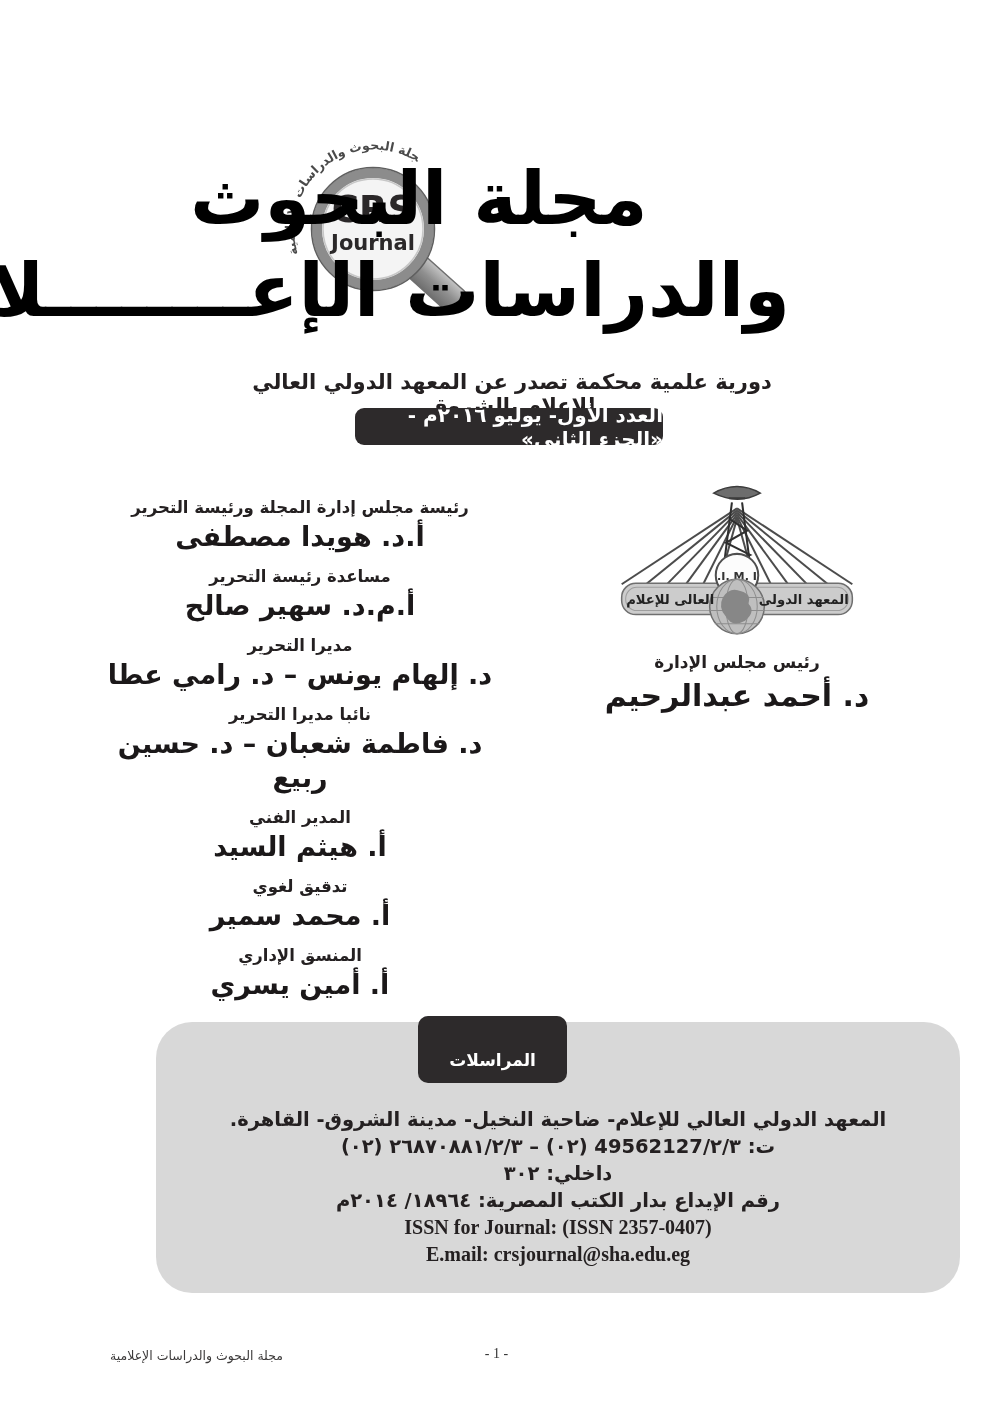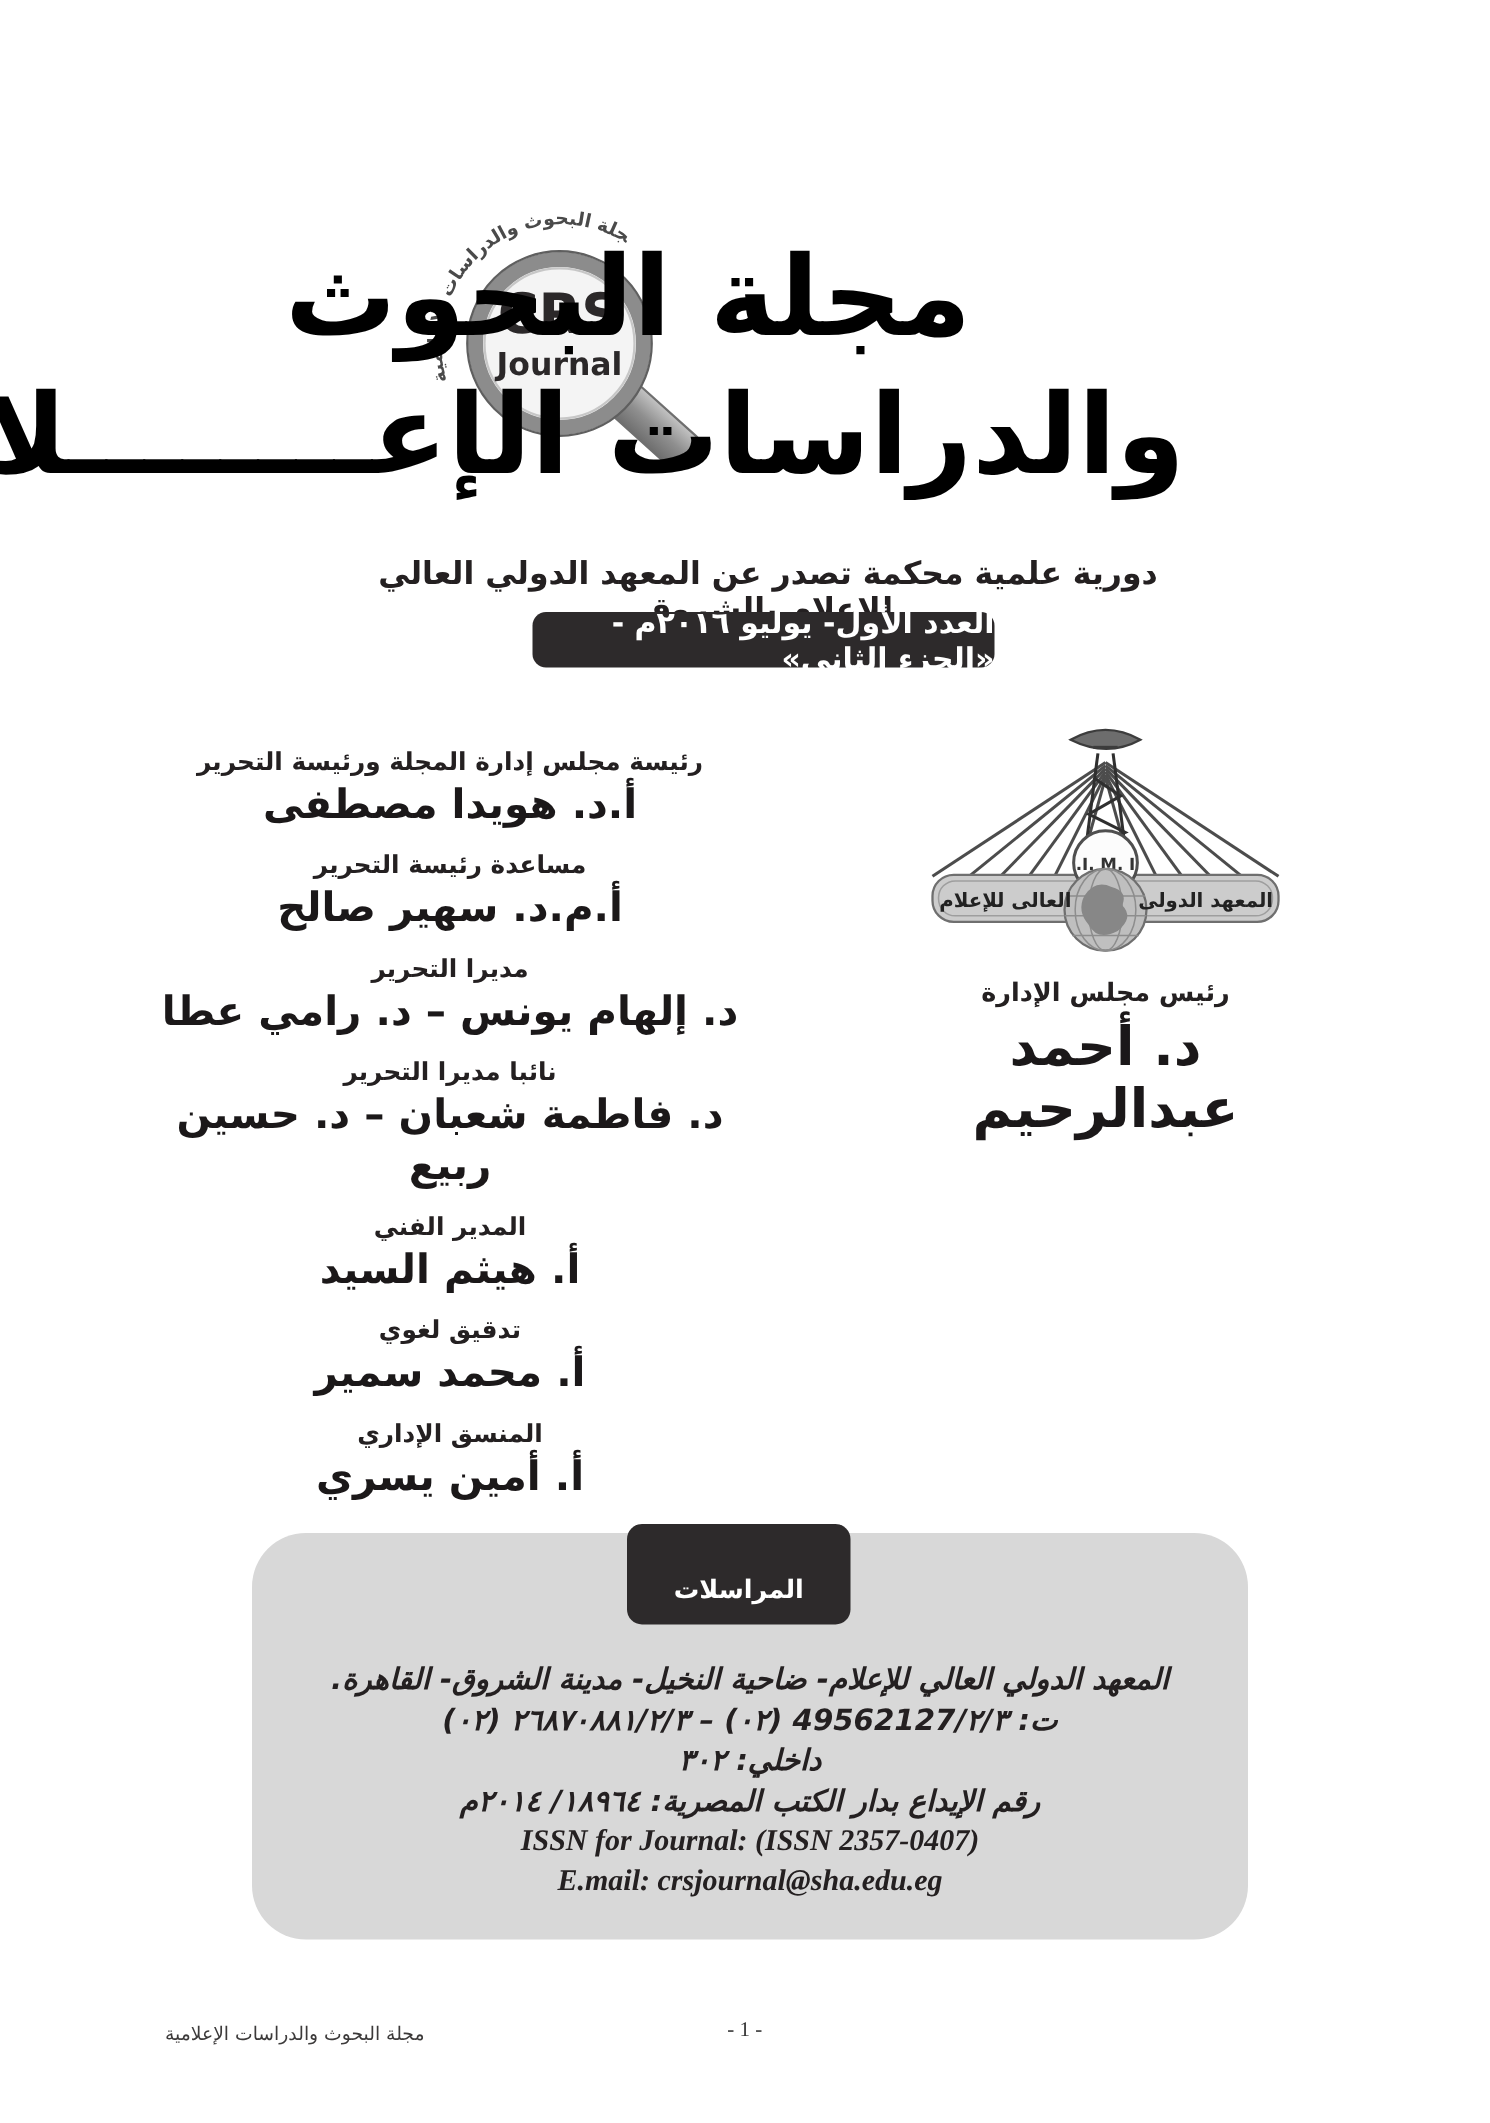--- a/index.html
+++ b/index.html
@@ -35,26 +35,26 @@
   .ed-entry { margin-bottom:13px; }
   .ed-role { font-size:16.5px; font-weight:bold; color:#242021; margin-bottom:3px; }
   .ed-name { font-size:27px; font-weight:bold; color:#1b1819; line-height:34px; }
 
   
   .institute {
     position:absolute; left:592px; top:478px; width:290px;
     text-align:center; direction:rtl;
   }
   .inst-role { font-size:17px; font-weight:bold; color:#242021; margin-top:2px; }
-  .inst-name { font-size:36px; font-weight:bold; color:#1b1819; margin-top:6px; }
+  .inst-name { font-size:30px; font-weight:bold; color:#1b1819; margin-top:6px; }
 
   
   .corr-box {
-    position:absolute; left:168px; top:1022px; width:664px; height:271px;
-    background:#d8d8d8; border-radius:36px;font-style:italic;
+    position:absolute; left:156px; top:1022px; width:804px; height:271px;
+    background:#d8d8d8; border-radius:36px;
   }
   .corr-tab {
     position:absolute; left:418px; top:1016px; width:149px; height:67px;
     background:#2d2a2b; border-radius:10px;
     display:flex; align-items:flex-end; justify-content:center;
     padding-bottom:13px; box-sizing:border-box;
     color:#ffffff; font-size:17px; font-weight:bold; direction:rtl;
   }
   .corr-content {
     position:absolute; left:0; right:0; top:84px;

